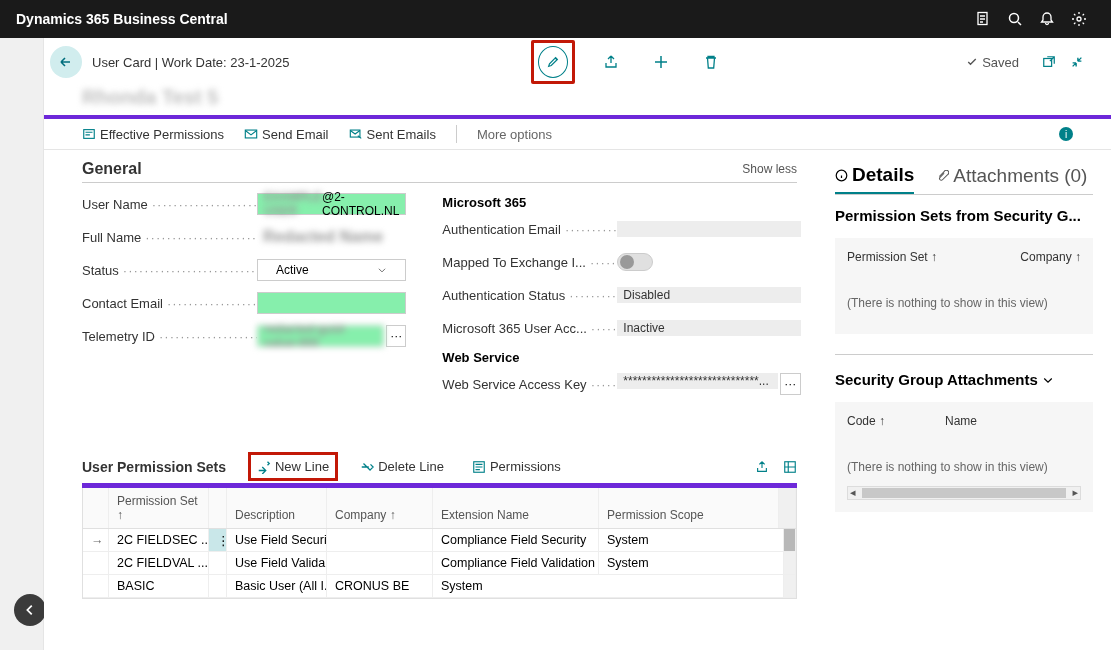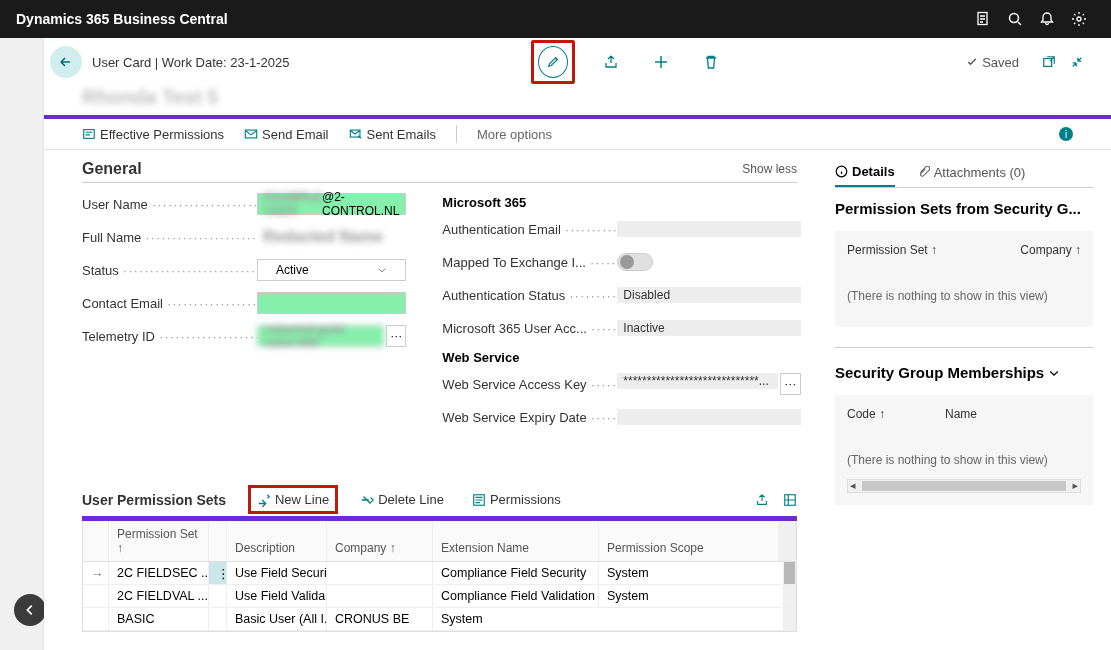--- a/index.html
+++ b/index.html
@@ -64,21 +64,21 @@
 .c2 { width: 100px; }
 .c3 { width: 106px; }
 .c4 { width: 166px; }
 .c5 { flex: 1; }
 .c-sb { width: 12px; background: #f0f0f0; }
 .grow { display: flex; border-bottom: 1px solid #eee; height: 23px; align-items: stretch; }
 .gc { padding: 3px 8px; border-right: 1px solid #eee; overflow: hidden; white-space: nowrap; text-overflow: ellipsis; display: flex; align-items: center; }
 .row-sel .c-arrow { color: #666; }
 .row-sel .c-menu { background: #c9e7e9; }
 .rp-tabs { display: flex; gap: 22px; border-bottom: 1px solid #ccc; margin-bottom: 12px; }
-.rp-tab { padding: 4px 0 6px; font-size: 13px; color: #555; cursor: pointer; display: flex; align-items: center; gap: 4px; }
+.rp-tab { padding: 4px 0 6px; font-size: 19px; color: #555; cursor: pointer; display: flex; align-items: center; gap: 4px; }
 .rp-tab.active { color: #000; border-bottom: 2px solid #008089; font-weight: 600; }
 .rp-section-title { font-size: 15px; font-weight: 600; margin-bottom: 14px; }
 .rp-box { background: #f6f6f6; padding: 12px; margin-bottom: 20px; }
 .rp-cols { display: flex; gap: 20px; font-size: 12px; color: #333; margin-bottom: 24px; }
 .rp-empty { text-align: left; font-size: 12px; color: #666; padding: 8px 0 12px; }
 .hr { border: 0; border-top: 1px solid #ccc; margin: 10px 0 16px; }
 .sg-title { font-size: 15px; font-weight: 600; display: flex; align-items: center; gap: 4px; margin-bottom: 14px; }
 .hscroll { height: 14px; background: #f0f0f0; border: 1px solid #dcdcdc; position: relative; }
 .hscroll::before { content: "◂"; position: absolute; left: 2px; top: -1px; font-size: 11px; color: #555; }
 .hscroll::after { content: "▸"; position: absolute; right: 2px; top: -1px; font-size: 11px; color: #555; }
@@ -287,26 +287,20 @@
             <div class="field-ctrl">
                 <div class="txt ro">Inactive</div>
               </div>
             </div>
           <div class="subhead" style="margin-top:10px">Web Service</div>
           <div class="field-row">
               <div class="field-label">Web Service Access Key</div>
             <div class="field-ctrl" style="display:flex">
                 <div class="txt ro">*****************************...</div>
                 <div class="ellipsis-btn">···</div>
-              </div>
-            </div>
-          <div class="field-row">
-              <div class="field-label">Web Service Expiry Date</div>
-            <div class="field-ctrl">
-                <div class="txt ro"></div>
               </div>
             </div>
         </div>
       </div>
 
       <div class="perm-section">
         <div class="perm-header">
           <span class="perm-title">User Permission Sets</span>
           <span class="perm-link red">
             <span class="ab-icon">
@@ -412,21 +406,21 @@
       <div class="rp-section-title">Permission Sets from Security G...</div>
       <div class="rp-box">
         <div class="rp-cols">
           <span>Permission Set ↑</span>
           <span style="margin-left:auto">Company ↑</span>
         </div>
         <div class="rp-empty">(There is nothing to show in this view)</div>
       </div>
       <hr class="hr">
       <div class="sg-title">
-          <span>Security Group Memberships</span>
+          <span>Security Group Attachments</span>
           <svg width="12" height="12" viewBox="0 0 16 16" fill="none" stroke="currentColor" stroke-width="1.6">
             <path d="M3 6l5 5 5-5"></path>
           </svg>
         </div>
       <div class="rp-box">
         <div class="rp-cols">
           <span>Code ↑</span>
           <span style="margin-left:40px">Name</span>
         </div>
         <div class="rp-empty">(There is nothing to show in this view)</div>

